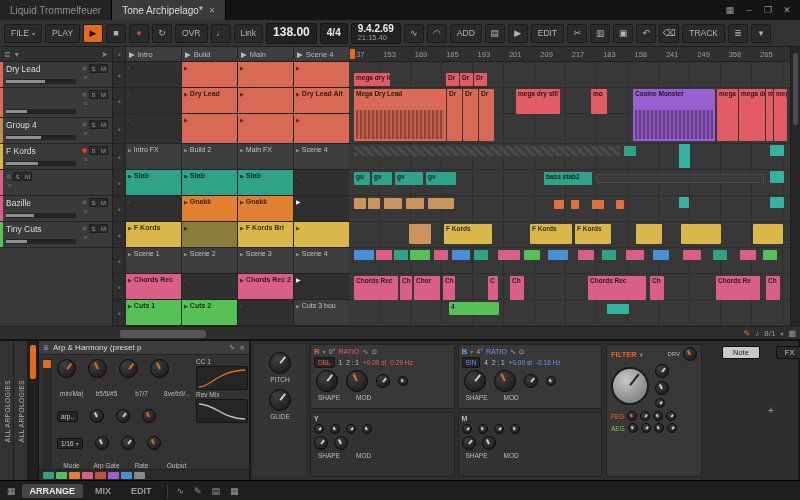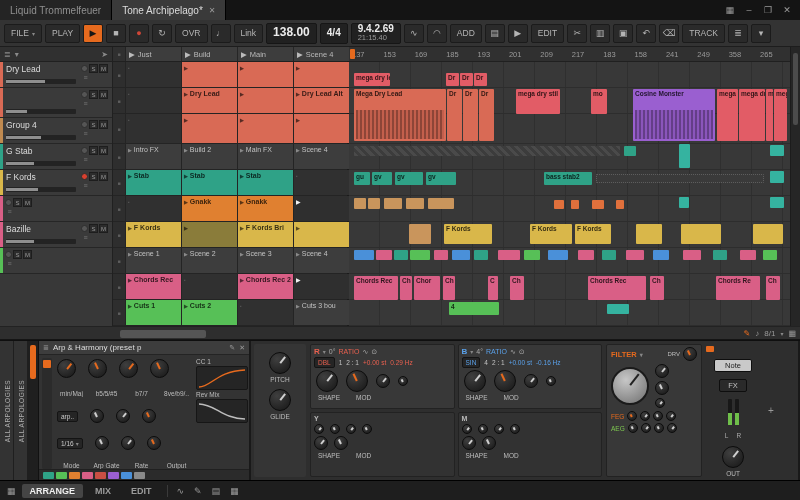--- a/index.html
+++ b/index.html
@@ -126,21 +126,21 @@
 .ylab{font-size:7px;color:#bbb;font-weight:bold}
 .ymk{display:flex;gap:6px;align-items:center}
 
 .fpanel{width:96px;flex:none;background:#383838;border:1px solid #222;border-radius:2px;padding:2px 4px;display:flex;flex-direction:column;gap:2px}
 .fh{display:flex;align-items:center;gap:3px;font-size:7.5px;font-weight:bold}
 .fh .drv{margin-left:auto;font-weight:normal;font-size:6px;color:#bbb;display:flex;align-items:center;gap:2px}
 .fmid{display:flex;align-items:center;gap:6px;padding:1px 0}
 .fside{display:flex;flex-direction:column;gap:3px}
 .fenv{display:flex;align-items:center;gap:3px;font-size:6.5px}
 
-.srt{width:54px;flex:none;display:flex;flex-direction:column;align-items:center;gap:7px;padding-top:2px}
+.srt{width:54px;flex:none;display:flex;flex-direction:row;align-items:flex-start;gap:16px;padding-top:2px}
 .osq{width:8px;height:8px;background:#e66a1e;border-radius:1px;align-self:flex-start}
 .notebtn{background:#c9c9c9;color:#1c1c1c;border:1px solid #0e0e0e;border-radius:2px;font-size:7.5px;padding:1px 10px;font-family:inherit}
 .fxbtn{background:#2a2a2a;color:#c0c0c0;border:1px solid #0e0e0e;border-radius:2px;font-size:7.5px;padding:1px 8px;font-family:inherit}
 .meters{display:flex;gap:3px;height:38px}
 .mbar{width:4px;background:#181818;position:relative;border-radius:1px}
 .mbar i{position:absolute;left:0;right:0;bottom:0;height:45%;background:#6fbf4a}
 .lr{display:flex;gap:8px;font-size:6.5px;color:#aaa}
 .pluscol{width:14px;flex:none;display:flex;align-items:center;justify-content:center;color:#9a9a9a;font-size:10px}
 
 .bottombar{position:absolute;bottom:0;left:0;right:0;height:20px;background:#1e1e1e;border-top:1px solid #000;display:flex;align-items:center;gap:4px;padding:0 5px}
@@ -269,35 +269,20 @@
             </div>
           </div>
           <div class="tbtns">
             <span class="dot"></span>
             <span class="sm">S</span>
             <span class="sm">M</span>
             <span class="burger">≡</span>
           </div>
         </div>
         <div class="trow" style="height: 26px;">
-          <div class="stripe" style="background: rgb(47, 162, 135);"></div>
-          <div class="tmain">
-            <div class="tname">G Stab</div>
-            <div class="meter">
-              <i style="width: 40%;"></i>
-            </div>
-          </div>
-          <div class="tbtns">
-            <span class="dot"></span>
-            <span class="sm">S</span>
-            <span class="sm">M</span>
-            <span class="burger">≡</span>
-          </div>
-        </div>
-        <div class="trow" style="height: 26px;">
           <div class="stripe" style="background: rgb(217, 183, 74);"></div>
           <div class="tmain">
             <div class="tname">F Kords</div>
             <div class="meter">
               <i style="width: 45%;"></i>
             </div>
           </div>
           <div class="tbtns">
             <span class="dot armed"></span>
             <span class="sm">S</span>
@@ -324,35 +309,41 @@
           </div>
           <div class="tbtns">
             <span class="dot"></span>
             <span class="sm">S</span>
             <span class="sm">M</span>
             <span class="burger">≡</span>
           </div>
         </div>
         <div class="trow" style="height: 26px;">
           <div class="stripe" style="background: rgb(87, 192, 87);"></div>
+          <div class="tmain">
+            <div class="tname">Tiny Cuts</div>
+            <div class="meter">
+              <i style="width: 30%;"></i>
+            </div>
+          </div>
           <div class="tbtns">
             <span class="dot"></span>
             <span class="sm">S</span>
             <span class="sm">M</span>
             <span class="burger">≡</span>
           </div>
         </div>
       </div>
   </div>
   <div class="ln-col">
     <div class="ln-head" id="scenehead">
         <div class="stop-h">■</div>
         <div class="scene-btn">
           <span class="cg">▶</span>
-          <span>Just</span>
+          <span>Intro</span>
         </div>
         <div class="scene-btn">
           <span class="cg">▶</span>
           <span>Build</span>
         </div>
         <div class="scene-btn">
           <span class="cg">▶</span>
           <span>Main</span>
         </div>
         <div class="scene-btn">

